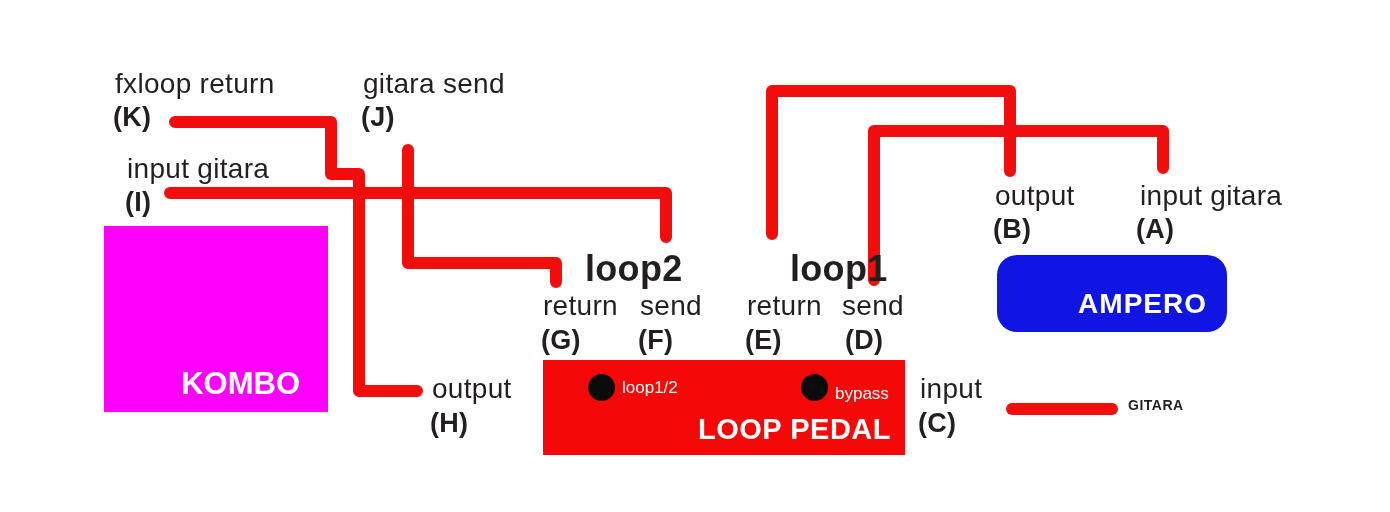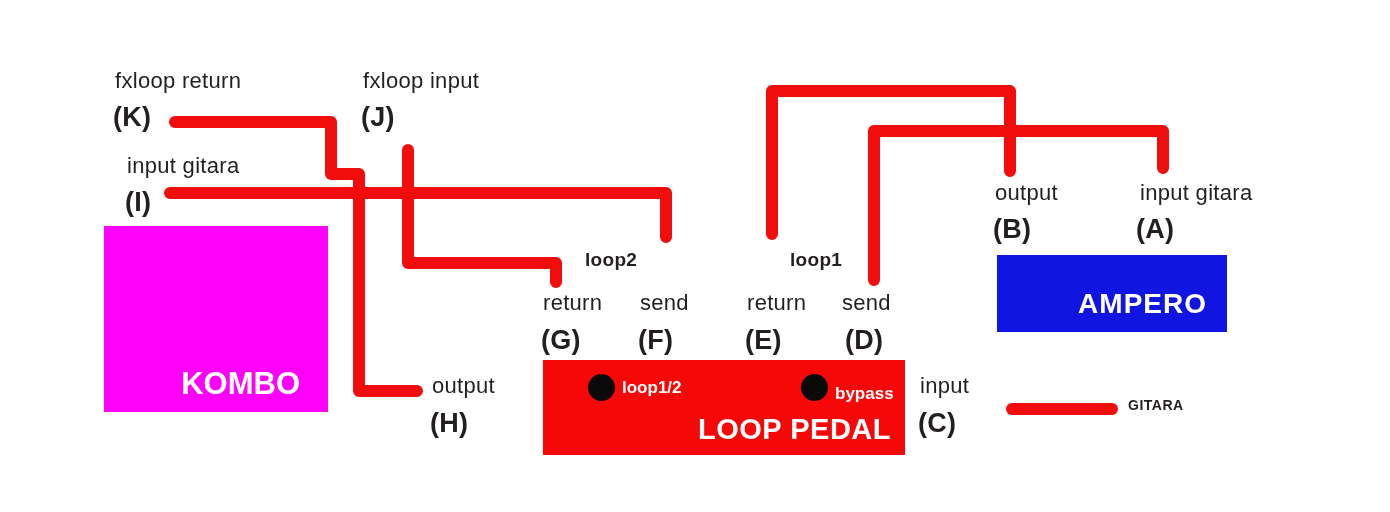--- a/index.html
+++ b/index.html
@@ -6,50 +6,50 @@
   .canvas{
     position:relative;
     width:1390px;height:512px;
     background:#ffffff;
     font-family:"Liberation Sans",sans-serif;
     overflow:hidden;
   }
   
   .box{position:absolute;}
   .kombo{left:104px;top:226px;width:224px;height:186px;background:var(--kombo);}
-  .ampero{left:997px;top:255px;width:230px;height:77px;background:var(--ampero);}
+  .ampero{left:997px;top:255px;width:230px;height:77px;background:var(--ampero);border-radius:20px;}
   .pedal{left:543px;top:360px;width:362px;height:95px;background:var(--pedal);}
   .box-label{
     position:absolute;color:var(--device_label);
     font-weight:bold;white-space:nowrap;line-height:1;
   }
   .kombo-label{right:28px;bottom:13px;font-size:31px;}
   .ampero-label{right:20px;bottom:14px;font-size:28px;letter-spacing:1px;}
   .pedal-label{right:14px;bottom:11px;font-size:29px;letter-spacing:0.5px;margin-top:27px;}
   .led{
     position:absolute;width:27px;height:27px;border-radius:50%;
     background:var(--led);
   }
   .led1{left:45px;top:14px;}
   .led2{left:258px;top:14px;}
   .led-label{
-    position:absolute;color:var(--device_label);font-weight:bold;
+    position:absolute;color:var(--device_label);font-weight:normal;
     font-size:17px;line-height:1;white-space:nowrap;
   }
   .led1-label{left:79px;top:19px;}
   .led2-label{left:292px;top:25px;}
   
   .wires{position:absolute;left:0;top:0;width:1390px;height:512px;z-index:5;}
   
   .lbl{
-    position:absolute;color:var(--text);font-size:22px;line-height:1.05;
+    position:absolute;color:var(--text);font-size:28px;line-height:1.05;
     white-space:nowrap;z-index:6;letter-spacing:0.3px;
   }
   .code{font-weight:bold;font-size:27px;}
-  .grp{font-weight:bold;font-size:19px;}
+  .grp{font-weight:bold;font-size:36px;}
   .gitara-label{font-weight:bold;font-size:14px;letter-spacing:0.5px;}
 </style>
 </head>
 <body>
 
 <div class="canvas" style="--wire: #F20D0D; --kombo: #FF00FA; --ampero: #1115E2; --pedal: #F70808; --text: #231F20; --led: #0A0A0A; --device_label: #FFFFFF;">
 
   <div class="box kombo">
     <span class="box-label kombo-label">KOMBO</span>
   </div>
@@ -70,21 +70,21 @@
       <polyline points="417,391 359,391 359,174 331,174 331,122 175,122" fill="none" stroke="#F20D0D" stroke-width="12" stroke-linecap="round" stroke-linejoin="round"></polyline>
       <polyline points="666,237 666,193 170,193" fill="none" stroke="#F20D0D" stroke-width="12" stroke-linecap="round" stroke-linejoin="round"></polyline>
       <polyline points="408,150 408,263 556,263 556,282" fill="none" stroke="#F20D0D" stroke-width="12" stroke-linecap="round" stroke-linejoin="round"></polyline>
       <polyline points="1010,171 1010,91 772,91 772,234" fill="none" stroke="#F20D0D" stroke-width="12" stroke-linecap="round" stroke-linejoin="round"></polyline>
       <polyline points="874,280 874,131 1163,131 1163,168" fill="none" stroke="#F20D0D" stroke-width="12" stroke-linecap="round" stroke-linejoin="round"></polyline>
       <polyline points="1012,409 1112,409" fill="none" stroke="#F20D0D" stroke-width="12" stroke-linecap="round" stroke-linejoin="round"></polyline>
     </svg>
 
   <span class="lbl" style="left:115px;top:69px">fxloop return</span>
   <span class="lbl code" style="left:113px;top:103px">(K)</span>
-  <span class="lbl" style="left:363px;top:69px">fxloop input</span>
+  <span class="lbl" style="left:363px;top:69px">gitara send</span>
   <span class="lbl code" style="left:361px;top:103px">(J)</span>
   <span class="lbl" style="left:127px;top:154px">input gitara</span>
   <span class="lbl code" style="left:125px;top:188px">(I)</span>
 
   <span class="lbl" style="left:432px;top:374px">output</span>
   <span class="lbl code" style="left:430px;top:409px">(H)</span>
   <span class="lbl" style="left:920px;top:374px">input</span>
   <span class="lbl code" style="left:918px;top:409px">(C)</span>
 
   <span class="lbl grp" style="left:585px;top:250px">loop2</span>

